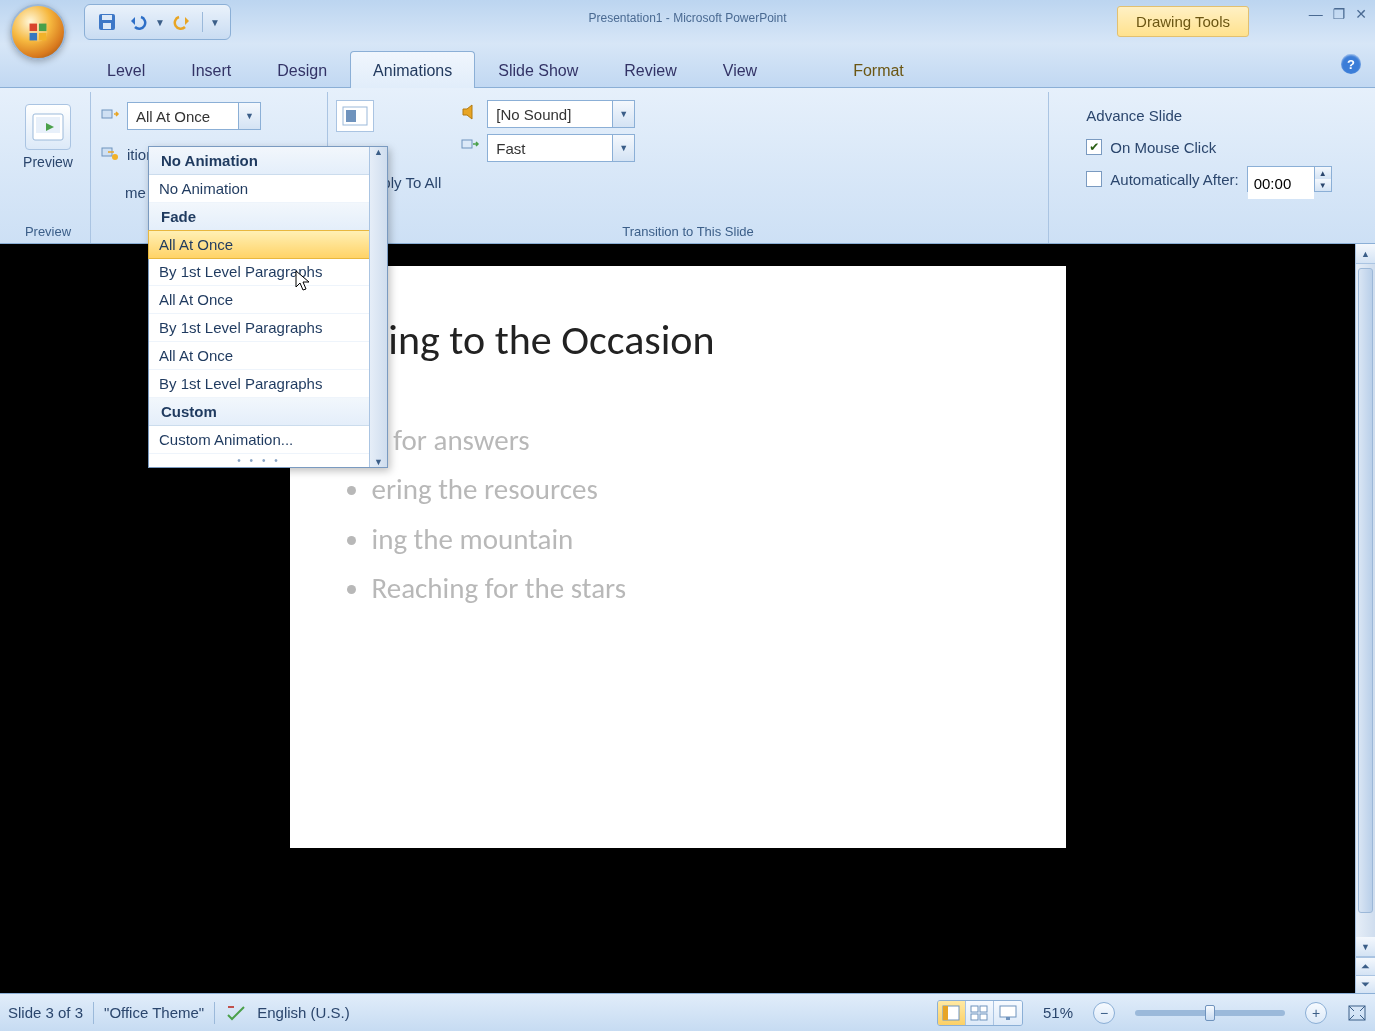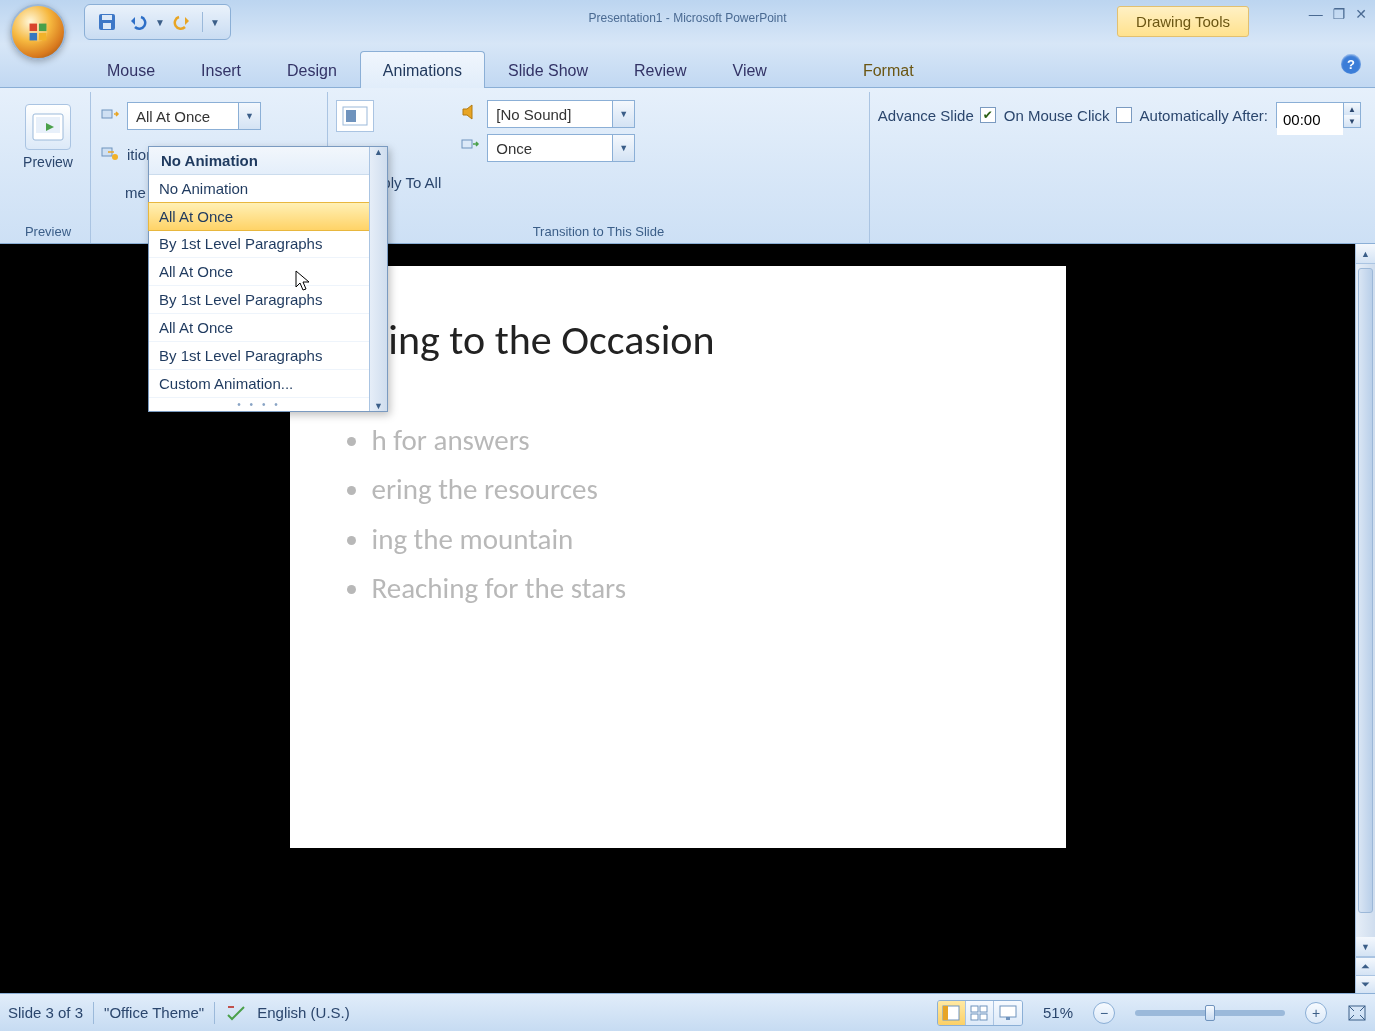--- a/index.html
+++ b/index.html
@@ -172,21 +172,21 @@
     }
     .gallery-item {
       width: 38px; height: 32px;
       border: 1px solid #aac4e2;
       background: #fff;
       display: flex; align-items: center; justify-content: center;
     }
     .trans-right-col { display: flex; flex-direction: column; gap: 4px; }
     .trans-right-row { display: flex; align-items: flex-start; gap: 6px; font-size: 15px; color: #2b466d; height: 30px; }
     .adv-group { min-width: 320px; }
-    .adv-col { display: flex; flex-direction: row; gap: 6px; padding-top: 2px; }
+    .adv-col { display: flex; flex-direction: column; gap: 6px; padding-top: 2px; }
     .adv-row { display: flex; align-items: center; gap: 8px; font-size: 15px; color: #2b466d; height: 26px; }
     .chk { width: 16px; height: 16px; border: 1px solid #7a9ac0; background: #fff; display: inline-flex; align-items: center; justify-content: center; font-size: 12px; color: #2b5f13; }
     .spinner {
       display: flex; background: #fff; border: 1px solid #8bafd6; height: 26px; align-items: stretch;
     }
     .spinner input {
       border: none; width: 66px; padding: 16px 6px; font-size: 15px; outline: none;
     }
     .spinner .spin-btns { display: flex; flex-direction: column; border-left: 1px solid #8bafd6; }
     .spinner .spin-btns div { width: 16px; height: 12px; display: flex; align-items: center; justify-content: center; font-size: 8px; background: linear-gradient(#f4f8fd,#d4e3f4); }
@@ -334,21 +334,21 @@
   <div class="window-controls">
     <span>—</span>
     <span>❐</span>
     <span>✕</span>
   </div>
 </div>
 
 <div class="help-btn">?</div>
 
 <div class="tabs-row">
-  <div class="tab">Mouse</div>
+  <div class="tab">Level</div>
   <div class="tab">Insert</div>
   <div class="tab">Design</div>
   <div class="tab active">Animations</div>
   <div class="tab">Slide Show</div>
   <div class="tab">Review</div>
   <div class="tab">View</div>
   <div class="tab context">Format</div>
 </div>
 
 <div class="ribbon">
@@ -437,21 +437,21 @@
           </div>
         </div>
         <div class="trans-right-row">
           <span class="small-icon">
             <svg width="20" height="18">
                 <rect x="2" y="4" width="10" height="8" fill="#dce9f8" stroke="#6f93bd"></rect>
                 <path d="M13 8h5M16 6l2 2-2 2" stroke="#4aa04a" fill="none" stroke-width="1.5"></path>
               </svg>
           </span>
           <div class="select-like">
-            <div class="sel-text" style="min-width:124px;">Once</div>
+            <div class="sel-text" style="min-width:124px;">Fast</div>
             <div class="sel-arrow">▼</div>
           </div>
         </div>
       </div>
     </div>
     <div class="group-label">Transition to This Slide</div>
   </div>
 
   <div class="group adv-group" style="border-right:none;">
     <div class="group-body">
@@ -475,26 +475,28 @@
       </div>
     </div>
     <div class="group-label" style="visibility:hidden;">x</div>
   </div>
 </div>
 
 <div class="dropdown">
   <div class="dd-content">
     <div class="dd-header">No Animation</div>
     <div class="dd-item">No Animation</div>
+    <div class="dd-header">Fade</div>
     <div class="dd-item highlight">All At Once</div>
     <div class="dd-item">By 1st Level Paragraphs</div>
     <div class="dd-item">All At Once</div>
     <div class="dd-item">By 1st Level Paragraphs</div>
     <div class="dd-item">All At Once</div>
     <div class="dd-item">By 1st Level Paragraphs</div>
+    <div class="dd-header">Custom</div>
     <div class="dd-item">Custom Animation...</div>
     <div class="dd-resize">• • • •</div>
   </div>
   <div class="dd-scroll">
     <div>▲</div>
     <div>▼</div>
   </div>
 </div>
 
 <div class="cursor-fake" style="top:270px;left:295px;">

